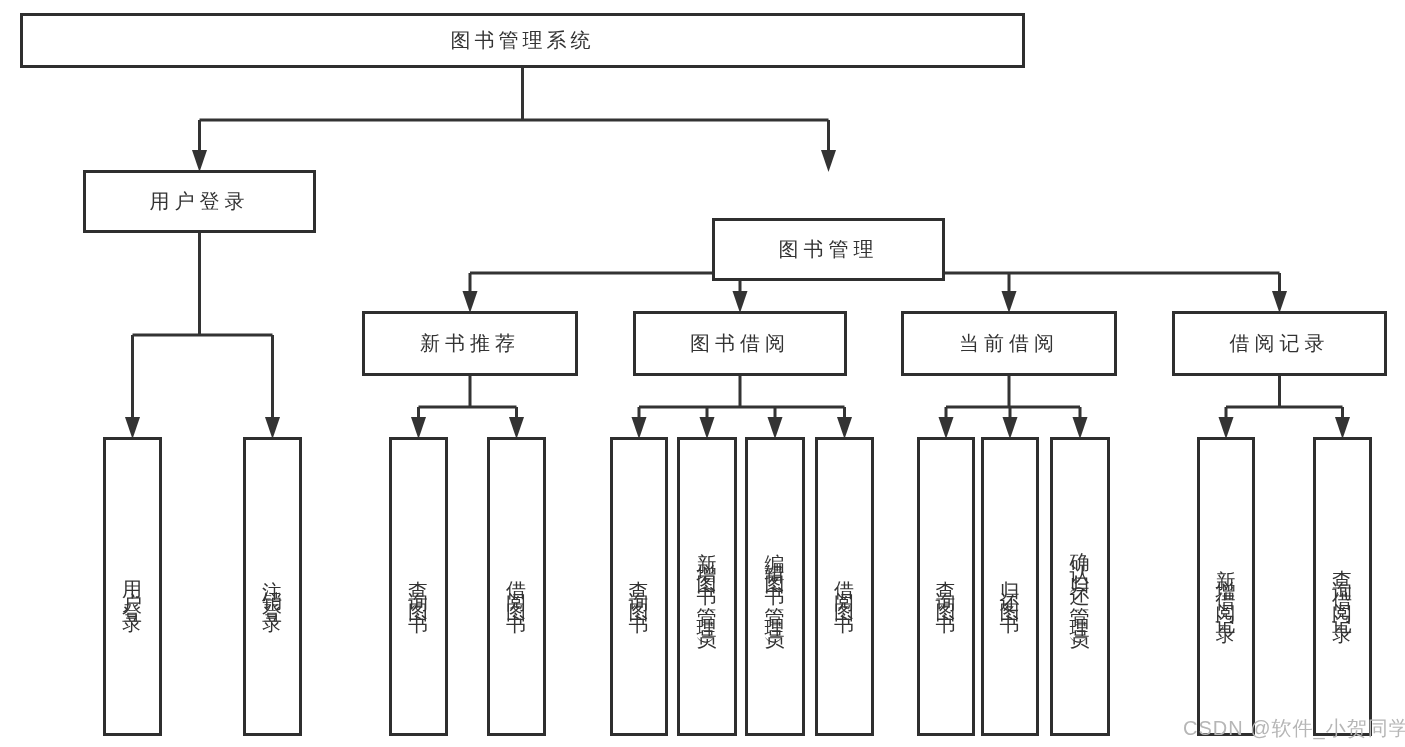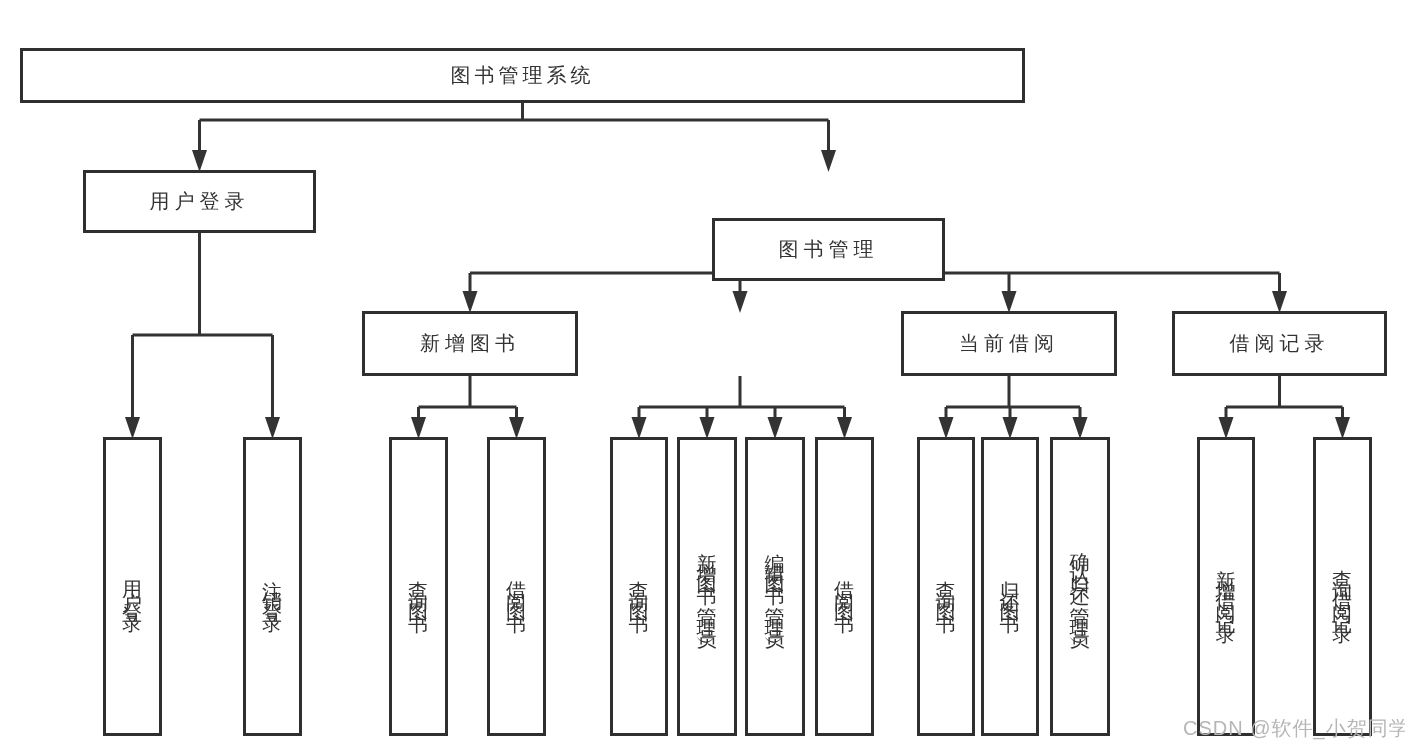--- a/index.html
+++ b/index.html
@@ -78,33 +78,36 @@
       <polygon points="767.5,417 782.5,417 775,439"></polygon>
       <polygon points="837,417 852,417 844.5,439"></polygon>
       <polygon points="938.5,417 953.5,417 946,439"></polygon>
       <polygon points="1002.5,417 1017.5,417 1010,439"></polygon>
       <polygon points="1072.5,417 1087.5,417 1080,439"></polygon>
       <polygon points="1218.5,417 1233.5,417 1226,439"></polygon>
       <polygon points="1335,417 1350,417 1342.5,439"></polygon>
     </g>
   </svg>
 
-  <div class="box" style="left:20px;top:13px;width:1005px;height:55px;margin-top:35px;">
+  <div class="box" style="left:20px;top:13px;width:1005px;height:55px;">
     <span class="root-label">图书管理系统</span>
   </div>
 
   <div class="box" style="left:83px;top:170px;width:233px;height:63px;">
     <span class="h-label">用户登录</span>
   </div>
   <div class="box" style="left:712px;top:170px;width:233px;height:63px;margin-top:48px;">
     <span class="h-label">图书管理</span>
   </div>
 
   <div class="box" style="left:362px;top:311px;width:216px;height:65px;">
-    <span class="h-label">新增图书</span>
+    <span class="h-label">新书推荐</span>
+  </div>
+  <div class="box" style="left:633px;top:311px;width:214px;height:65px;">
+    <span class="h-label">图书借阅</span>
   </div>
   <div class="box" style="left:901px;top:311px;width:216px;height:65px;">
     <span class="h-label">当前借阅</span>
   </div>
   <div class="box" style="left:1172px;top:311px;width:215px;height:65px;">
     <span class="h-label">借阅记录</span>
   </div>
 
   <div class="box" style="left:103px;top:437px;width:59px;height:299px;">
     <span class="v-label">用户登录</span>

